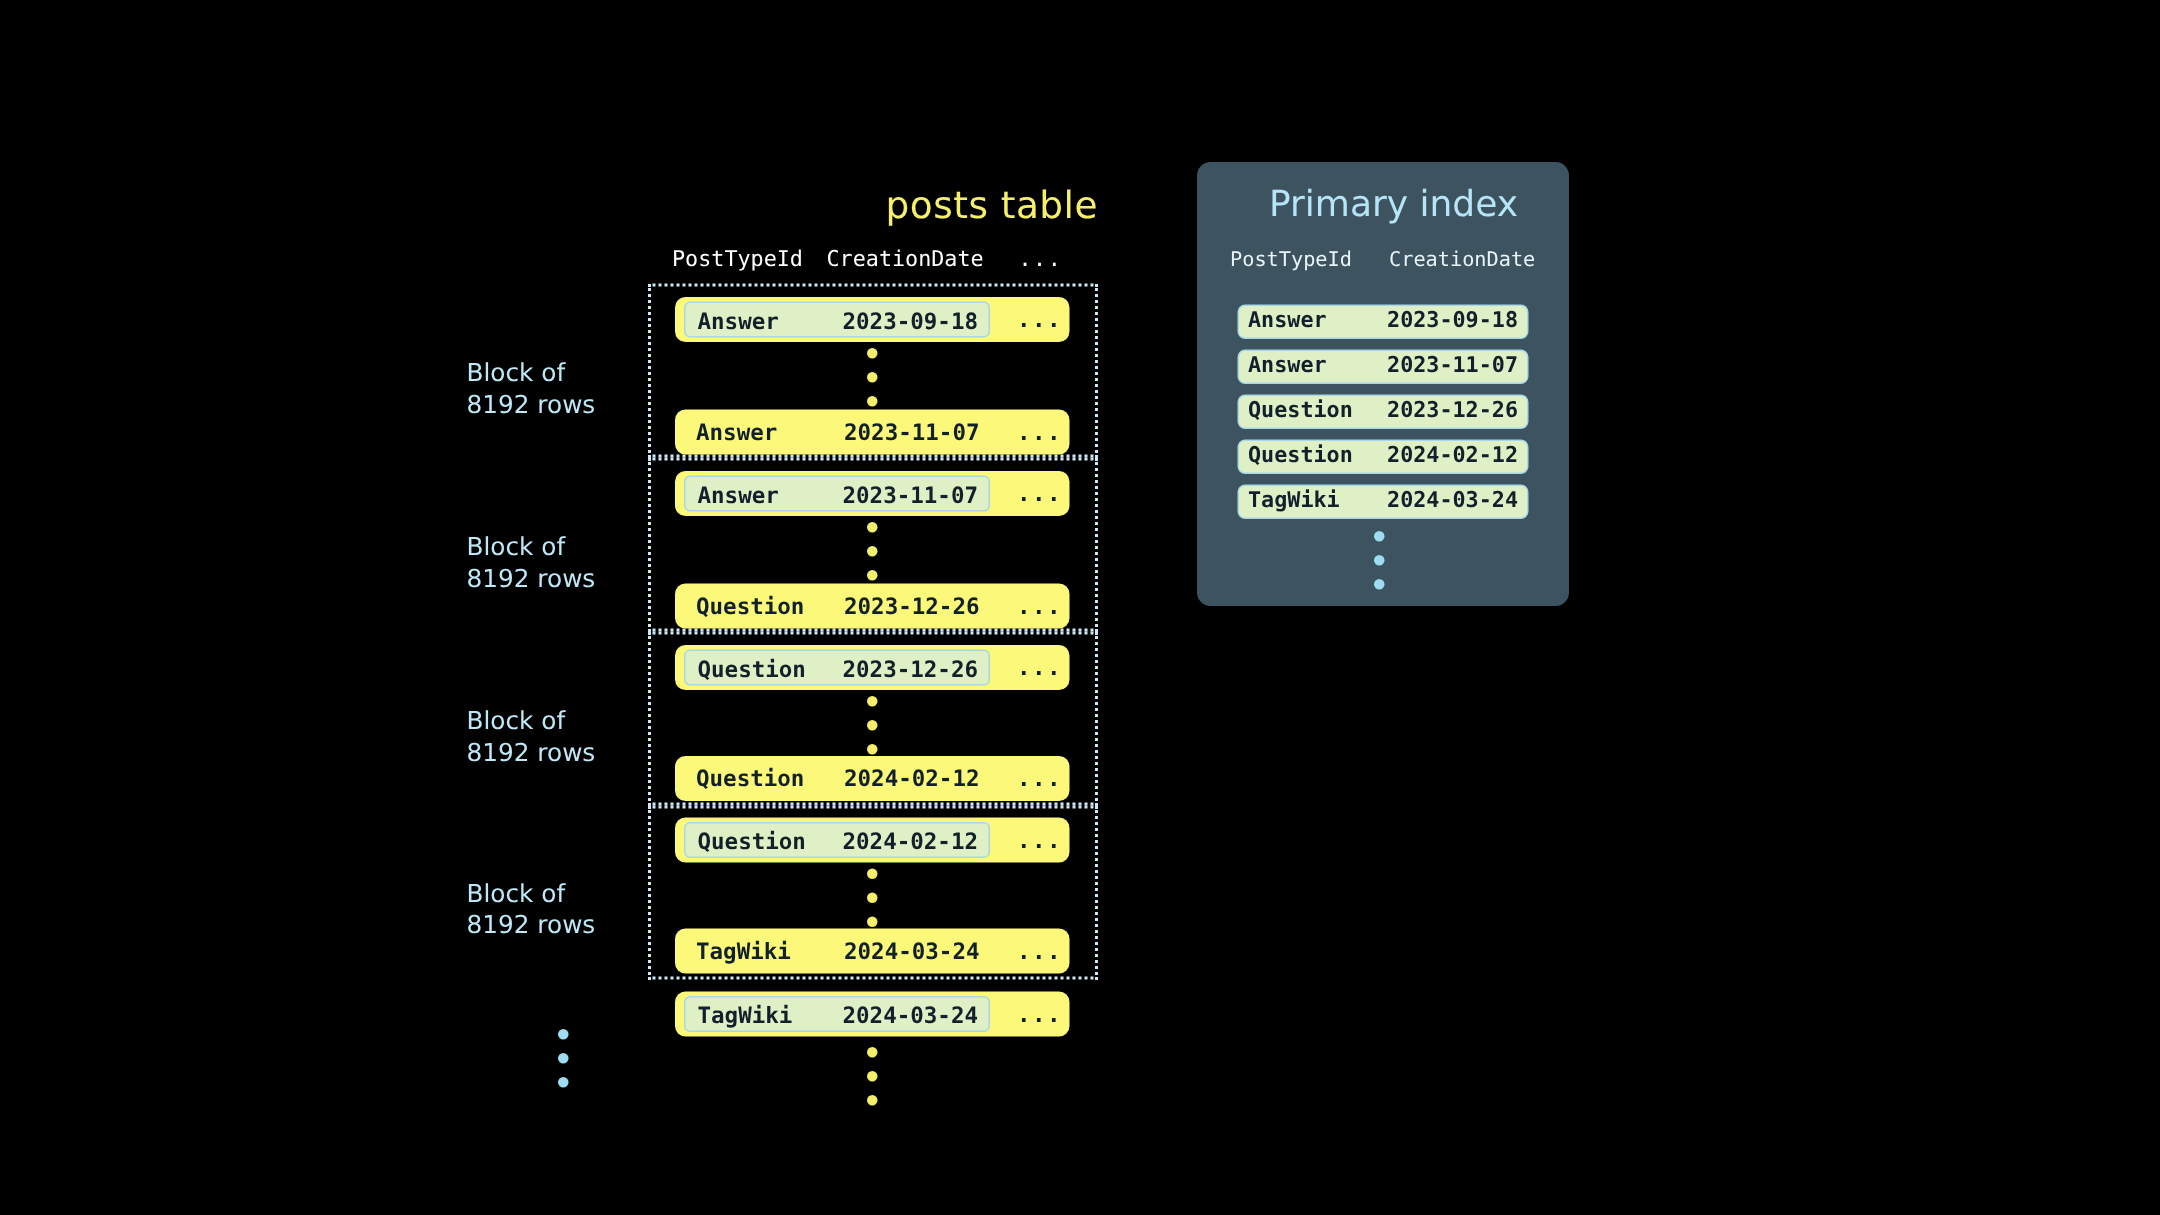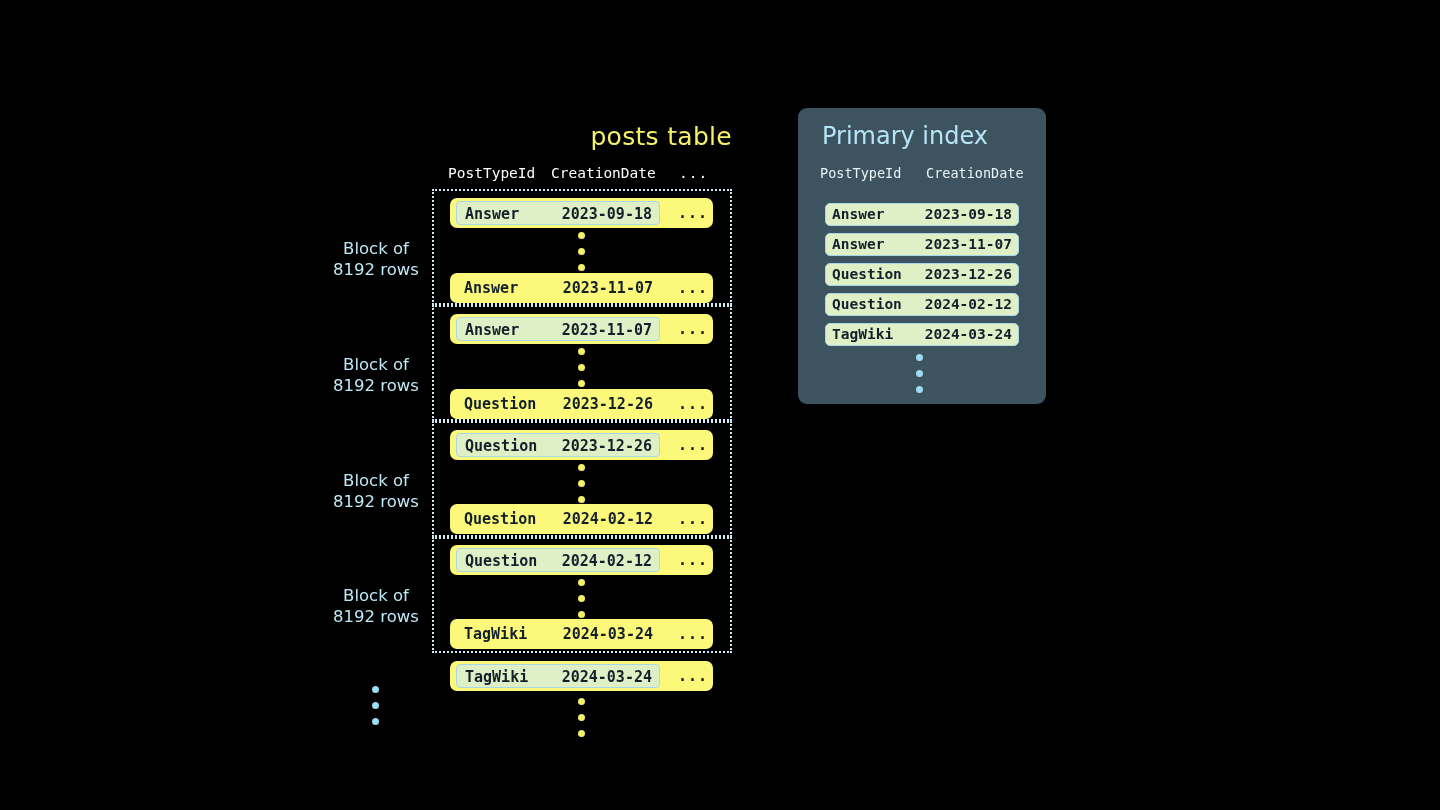--- a/index.html
+++ b/index.html
@@ -52,21 +52,21 @@
     position: absolute;
     left: 432px;
     width: 300px;
     border: 2px dotted #cfe9f5;
     box-sizing: border-box;
   }
 
   .block-label {
     position: absolute;
     width: 130px;
-    text-align: center;
+    text-align: left;
     color: #bfe8f7;
     font-family: "DejaVu Sans", sans-serif;
     font-size: 16.5px;
     line-height: 21px;
   }
 
   
   .row {
     position: absolute;
     left: 450px;
@@ -143,21 +143,21 @@
     width: 248px;
     height: 296px;
     background: #3d5360;
     border-radius: 9px;
   }
   .index-title {
     position: absolute;
     left: 0;
     top: 14px;
     width: 214px;
-    text-align: center;
+    text-align: right;
     color: #b6e5f7;
     font-family: "DejaVu Sans", sans-serif;
     font-size: 24px;
   }
   .index-headers {
     position: absolute;
     left: 22px;
     top: 57px;
     width: 206px;
     height: 20px;

